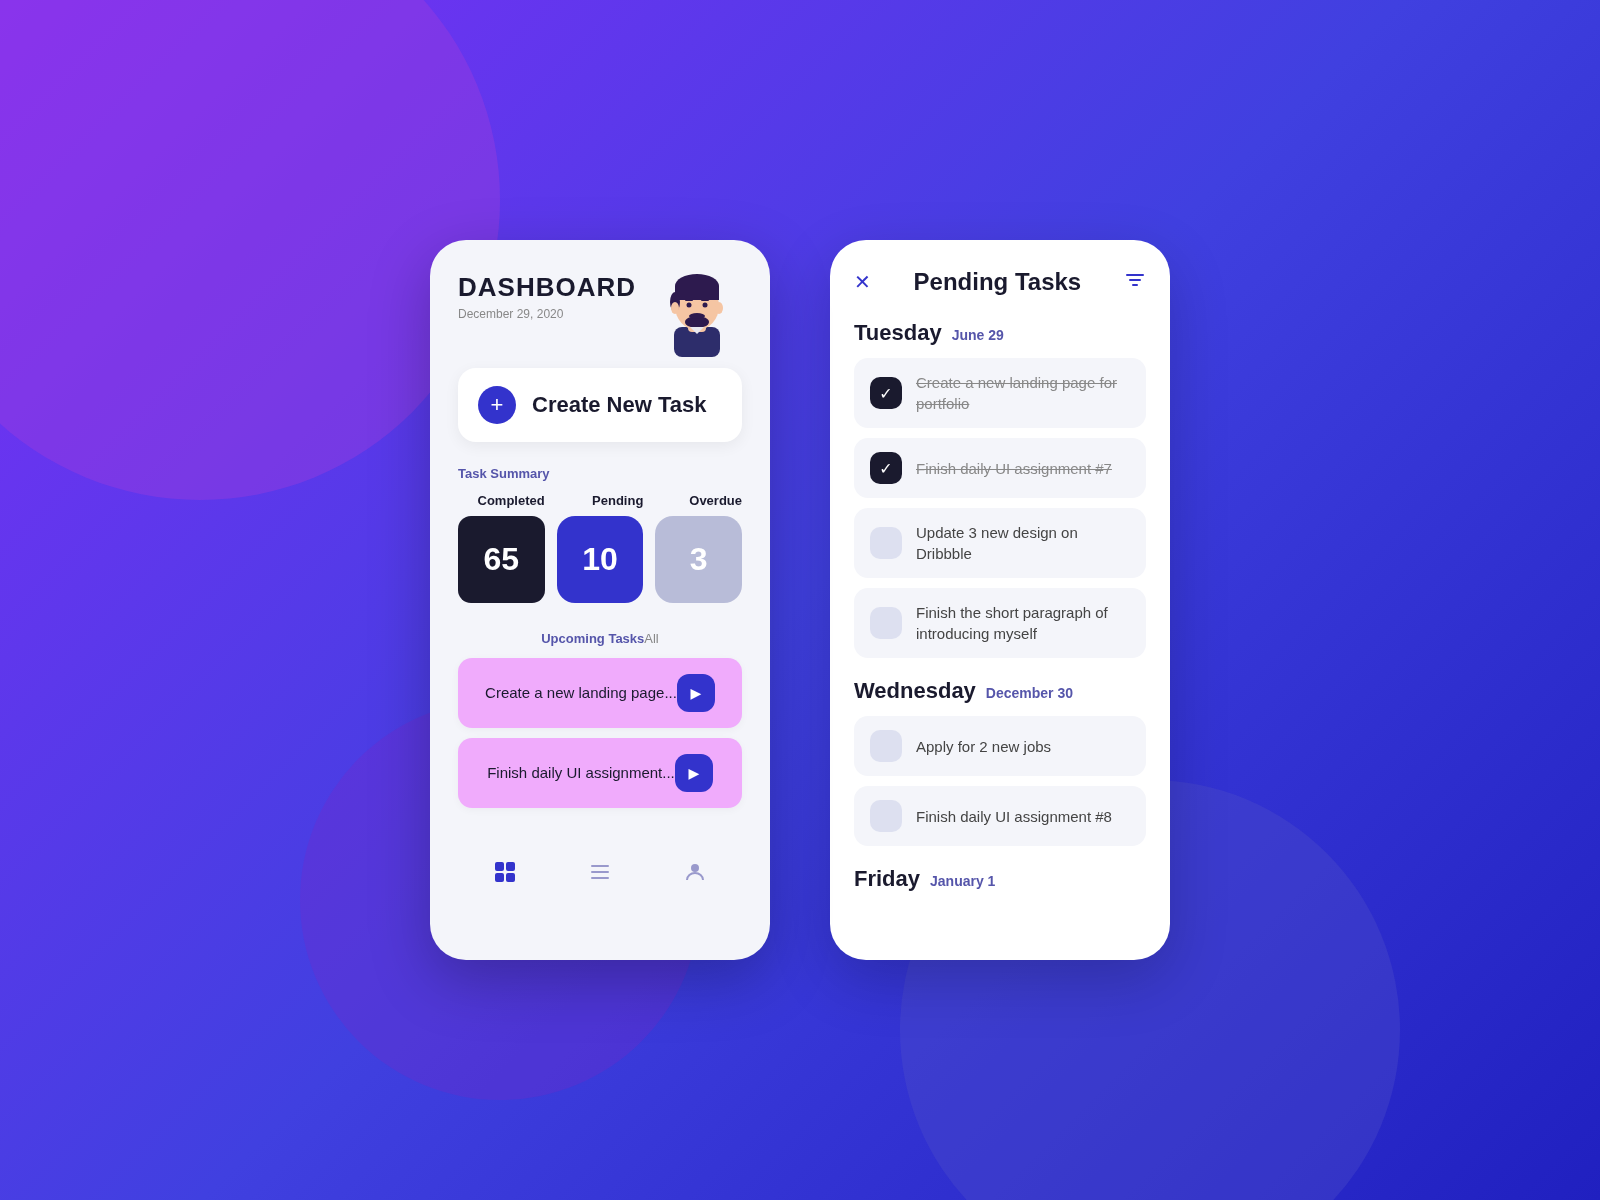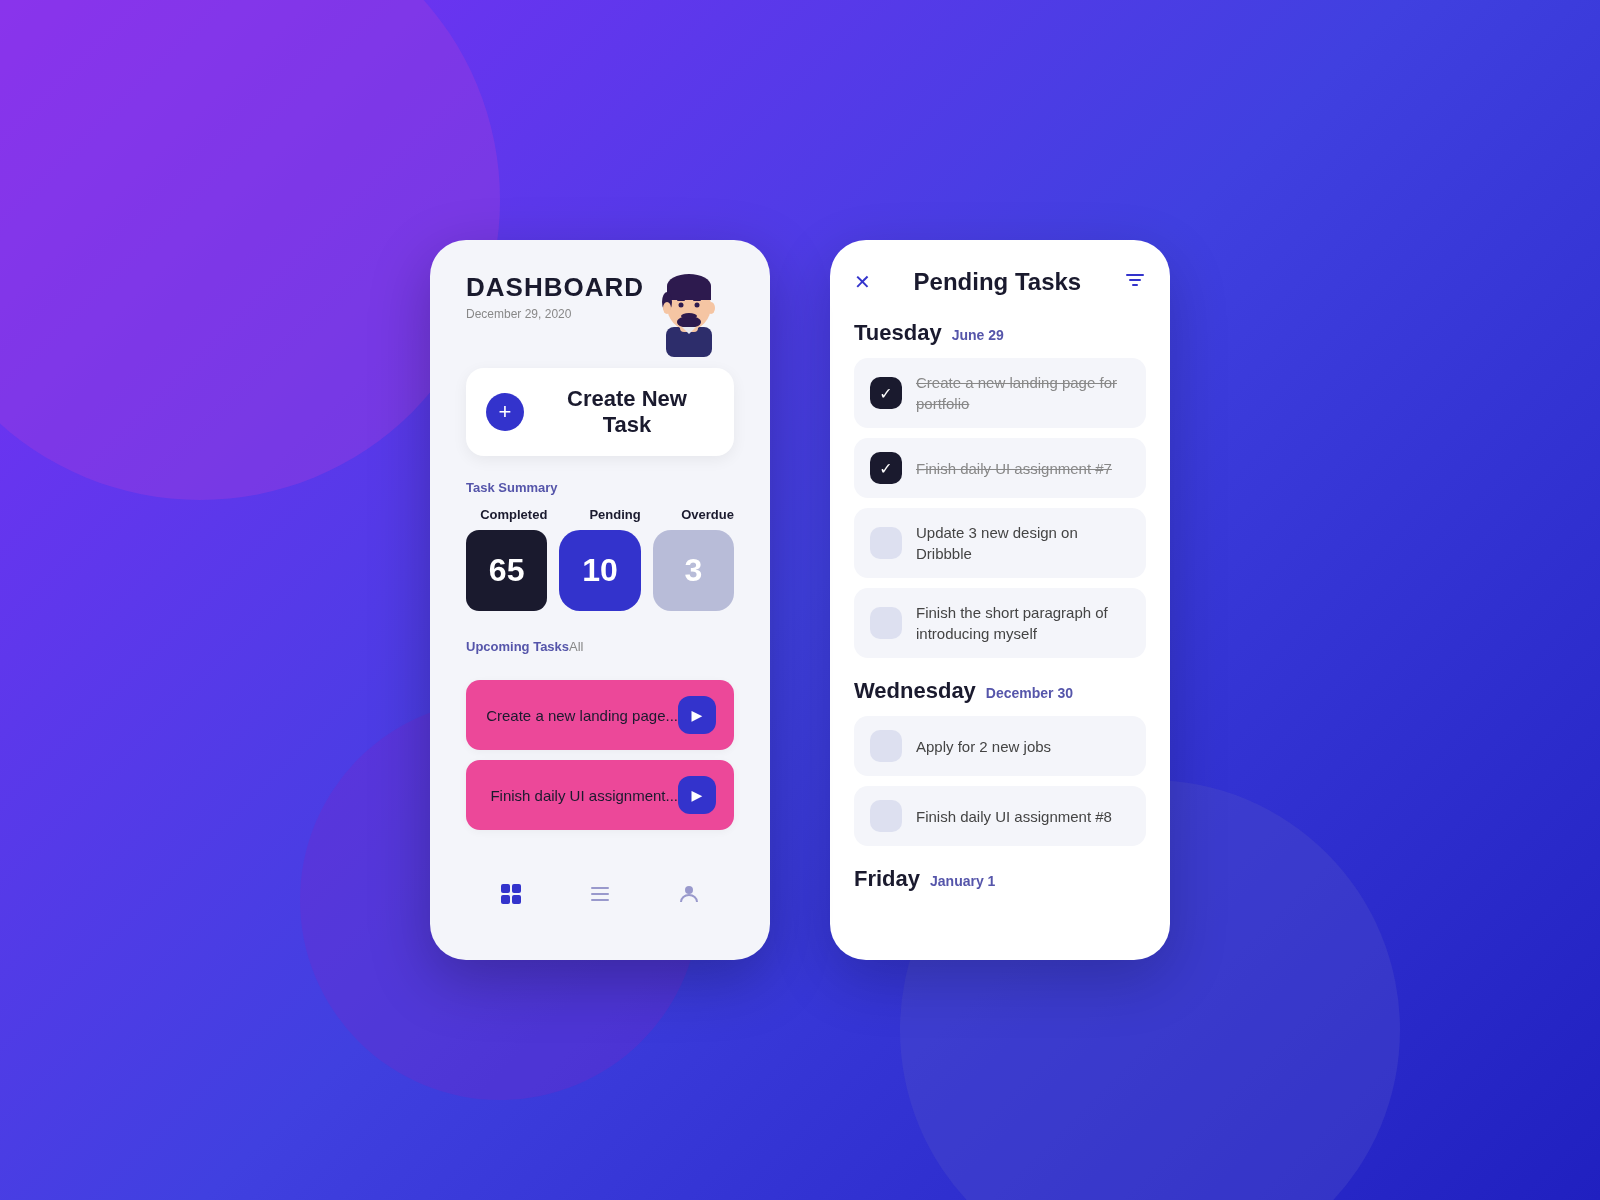--- a/index.html
+++ b/index.html
@@ -45,21 +45,21 @@
       position: relative;
       z-index: 1;
     }
 
     
     .phone-card {
       background: #f4f5fa;
       border-radius: 36px;
       width: 340px;
       min-height: 720px;
-      padding: 32px 36px 28px;
+      padding: 32px 28px 28px;
       box-shadow: 0 20px 60px rgba(0,0,0,0.25);
       position: relative;
       overflow: hidden;
     }
 
     
     .dashboard-header {
       display: flex;
       justify-content: space-between;
       align-items: flex-start;
@@ -155,50 +155,50 @@
       border-radius: 18px;
       display: flex;
       align-items: center;
       justify-content: center;
       font-size: 32px;
       font-weight: 800;
       color: white;
     }
 
     .box-completed { background: #1a1a2e; border-radius: 13px; }
-    .box-pending { background: #3333cc; border-radius: 21px; }
+    .box-pending { background: #3333cc; }
     .box-overdue { background: #b8bcd8; }
 
     
     .upcoming-header {
       display: flex;
-      justify-content: flex-start;
-      align-items: center;
-      margin-bottom: 26px;
+      justify-content: center;
+      align-items: center;
+      margin-bottom: 12px;
     }
 
     .upcoming-label {
       font-size: 13px;
       font-weight: 600;
       color: #5555aa;
     }
 
     .upcoming-all {
       font-size: 13px;
       color: #888;
       cursor: pointer;
     }
 
     .task-row {
-      background: #ec4899;
+      background: #f0abfc;
       border-radius: 14px;
       padding: 16px 18px;
       display: flex;
       align-items: center;
-      justify-content: flex-end;
+      justify-content: center;
       margin-bottom: 10px;
       box-shadow: 0 2px 8px rgba(0,0,0,0.04);
     }
 
     .task-row-text {
       font-size: 15px;
       color: #1a1a2e;
     }
 
     .play-btn {

